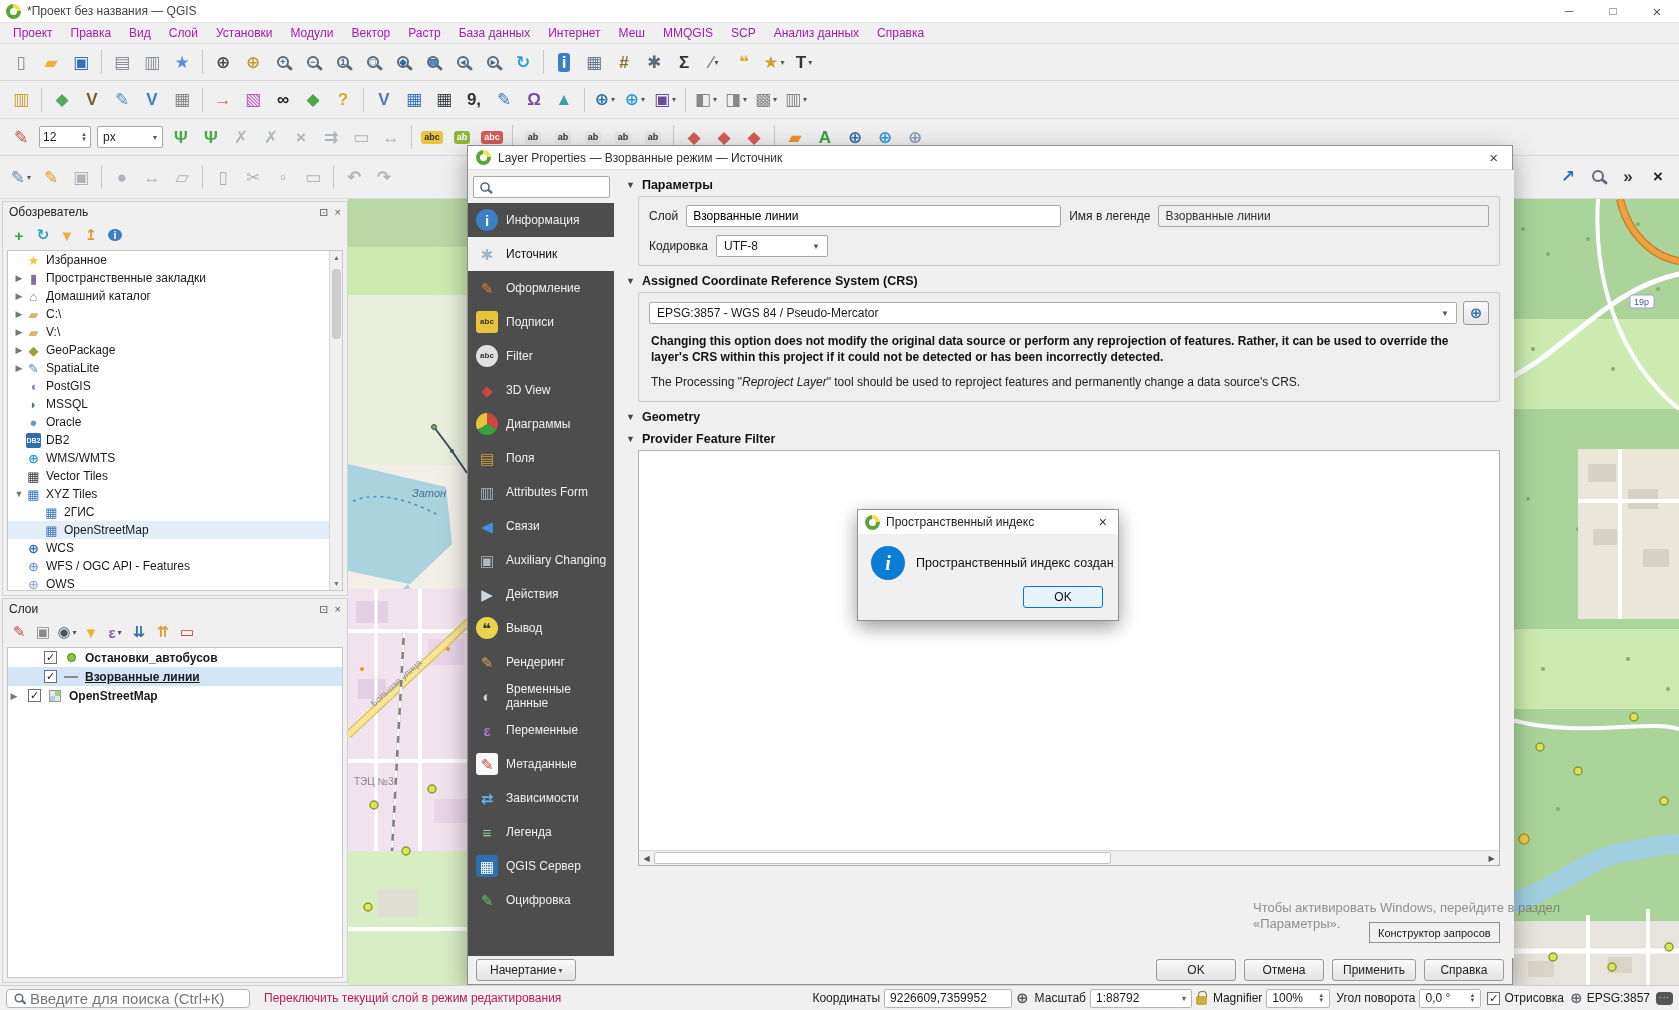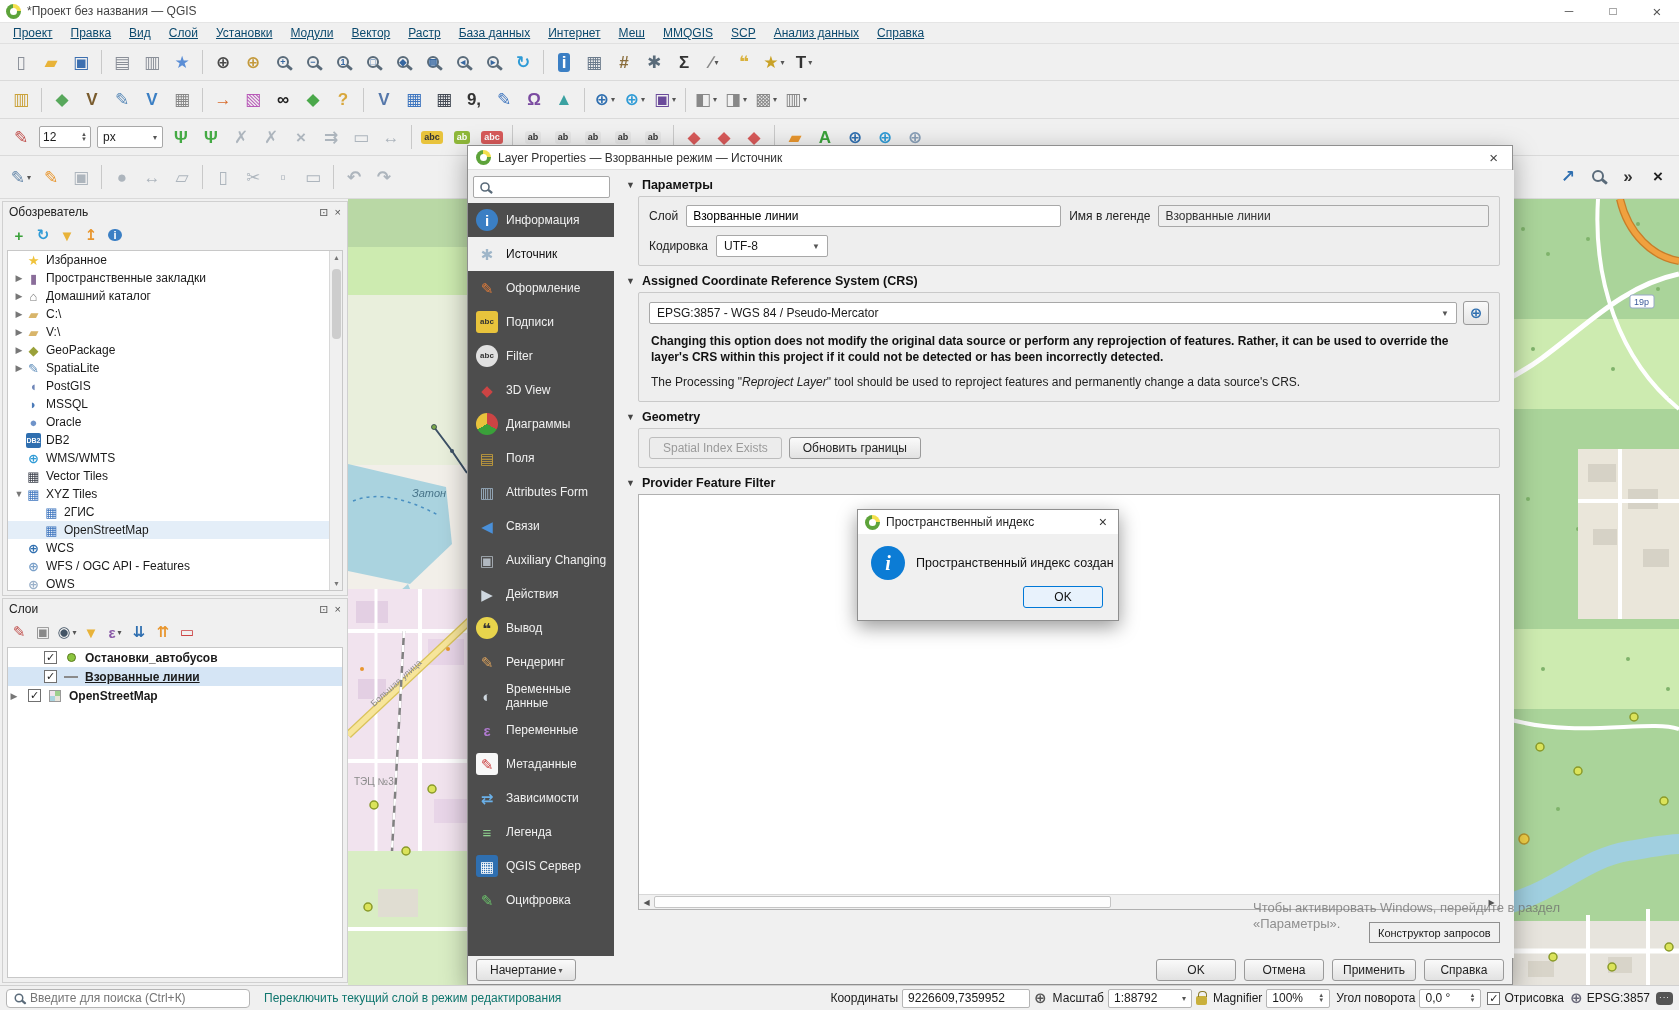--- a/index.html
+++ b/index.html
@@ -7,21 +7,21 @@
   body { font-family:"Liberation Sans","DejaVu Sans",sans-serif; font-size:12px; color:#1a1a1a; background:#f0f0f0; position:relative; }
 
   
   #titlebar { position:absolute; left:0; top:0; width:1679px; height:23px; background:#ffffff; display:flex; align-items:center; padding-left:6px; border-bottom:1px solid #e5e5e5; }
   .qlogo { width:15px; height:15px; border-radius:50%; background:conic-gradient(#f4e04d 0 90deg,#5da33a 90deg 360deg); position:relative; margin-right:6px; flex:none; }
   .qlogo::after { content:""; position:absolute; left:4px; top:4px; width:7px; height:7px; border-radius:50%; background:#fff; }
   #titlebar .ttl { font-size:12px; color:#444; }
   .wctl { margin-left:auto; display:flex; height:100%; }
   .wbtn { width:44px; height:100%; display:flex; align-items:center; justify-content:center; color:#555; font-size:12px; }
   #menubar { position:absolute; left:0; top:23px; width:1679px; height:21px; background:#f0f0f0; display:flex; align-items:center; padding-left:4px; border-bottom:1px solid #e0e0e0; }
-  .mitem { padding:2px 9px; color:#0c4a6e;text-decoration:underline; }
+  .mitem { padding:2px 9px; color:#a21caf; }
 
   
   .tbar { position:absolute; left:0; width:1679px; background:#f0f0f0; border-bottom:1px solid #dadada; display:flex; align-items:center; padding-left:6px; }
   #tb1 { top:44px; height:37px; }
   #tb2 { top:81px; height:38px; }
   #tb3 { top:119px; height:37px; }
   #tb4 { top:156px; height:43px; }
   .tbtn { height:28px; min-width:28px; display:flex; align-items:center; justify-content:center; border-radius:3px; margin:0 1px; position:relative; padding:0 2px; }
   .tbtn .g { font-size:17px; font-weight:bold; line-height:1; }
   .tbtn .g.badge { font-size:9px; font-weight:bold; padding:2px 3px; border-radius:3px; }
@@ -116,22 +116,22 @@
   #querybtn { position:absolute; left:1369px; top:922px; height:21px; padding:0 8px; background:#f0f0f0; border:1px solid #8f8f8f; font-size:11px; display:flex; align-items:center; z-index:35; }
 
   
   #watermark { position:absolute; left:1253px; top:894px; z-index:30; pointer-events:none; color:rgba(110,110,110,.75); }
   #watermark .w1 { font-size:21px; font-weight:300; }
   #watermark .w2 { font-size:13px; margin-top:6px; }
 
   
   #statusbar { position:absolute; left:0; top:985px; width:1679px; height:25px; background:#f0f0f0; border-top:1px solid #d0d0d0; display:flex; align-items:center; padding:0 6px; gap:6px; z-index:25; font-size:12px; }
   .ssearch { width:244px; height:19px; background:#fff; border:1px solid #b5b5b5; border-radius:4px; display:flex; align-items:center; padding:0 6px; gap:5px; flex:none; }
-  .ssearch input { border:none; outline:none; background:transparent; width:200px; font-size:12px; color:#888; font-family:"Liberation Sans",sans-serif; }
-  .smsg { flex:1; color:#0f766e; padding-left:8px; white-space:nowrap; overflow:hidden; }
+  .ssearch input { border:none; outline:none; background:transparent; width:200px; font-size:15px; color:#888; font-family:"Liberation Sans",sans-serif; }
+  .smsg { flex:1; color:#be185d; padding-left:8px; white-space:nowrap; overflow:hidden; }
   .sgrp { display:flex; align-items:center; gap:4px; flex:none; }
   .sin { height:19px; background:#fff; border:1px solid #b5b5b5; border-radius:2px; padding:0 5px; display:flex; align-items:center; font-size:12px; }
   .lock { width:11px; height:9px; background:#c9b03c; border-radius:2px; position:relative; margin-top:4px; flex:none; }
   .lock::before { content:""; position:absolute; top:-5px; left:2px; width:7px; height:5px; border:1.5px solid #8a7a2c; border-bottom:none; border-radius:4px 4px 0 0; }
   .schk { width:13px; height:13px; background:#fff; border:1px solid #707070; font-size:11px; line-height:11px; text-align:center; }
   .bub { width:17px; height:13px; background:#555; border-radius:4px; position:relative; color:#fff; font-size:8px; line-height:12px; text-align:center; letter-spacing:1px; }
   .bub::after { content:""; position:absolute; left:3px; bottom:-3px; border:3px solid transparent; border-top-color:#555; }
   .g18 { font-size:15px; font-weight:bold; }
 </style>
 </head>
@@ -922,24 +922,20 @@
           <span class="crsbtn">⊕</span>
         </div>
         <p class="warn">Changing this option does not modify the original data source or perform any reprojection of features. Rather, it can be used to override the layer's CRS within this project if it could not be detected or has been incorrectly detected.</p>
         <p class="note"><span>The Processing "</span><i>Reproject Layer</i><span>" tool should be used to reproject features and permanently change a data source's CRS.</span></p>
       </div>
 
       <div class="sect">
         <span class="arr">▼</span>
         <span>Geometry</span>
       </div>
-      <div class="gbox btnrow">
-        <button class="btn dis">Spatial Index Exists</button>
-        <button class="btn">Обновить границы</button>
-      </div>
 
       <div class="sect">
         <span class="arr">▼</span>
         <span>Provider Feature Filter</span>
       </div>
       <div class="filterbox">
         <div class="hscroll">
           <span class="ar">◀</span>
           <span class="track">
               <span class="th"></span>
@@ -986,21 +982,21 @@
       <input placeholder="Введите для поиска (Ctrl+К)" style="">
     </span>
     <span class="smsg">Переключить текущий слой в режим редактирования</span>
     <span class="sgrp">
       <span>Координаты</span>
       <span class="sin" style="width:128px;">9226609,7359952</span>
       <span class="g18" style="color:#555;">⊕</span>
     </span>
     <span class="sgrp">
       <span>Масштаб</span>
-      <span class="sin" style="width:84px;align-items:center;">
+      <span class="sin" style="width:102px;align-items:center;">
         <span style="flex:1;">1:88792</span>
         <span class="caret">▾</span>
       </span>
       <span class="lock"></span>
     </span>
     <span class="sgrp">
       <span>Magnifier</span>
       <span class="sin" style="width:64px;">
         <span style="flex:1;">100%</span>
         <span class="spin">

